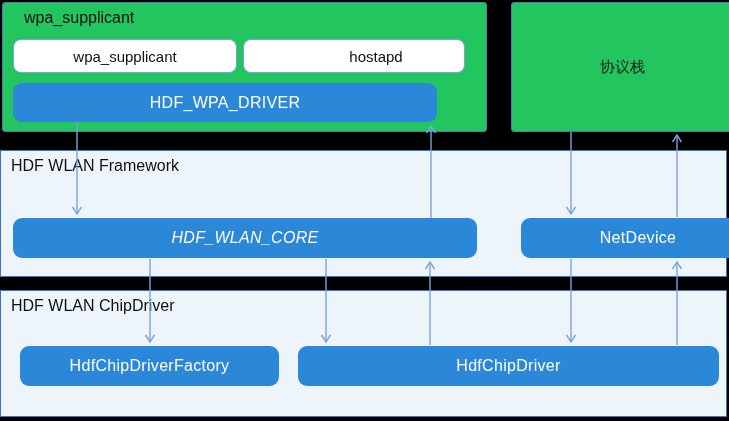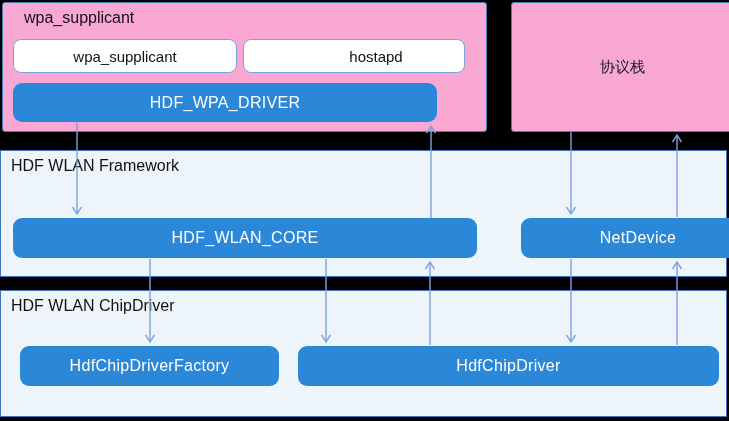--- a/index.html
+++ b/index.html
@@ -3,21 +3,21 @@
 <meta charset="utf-8">
 <style>
   html,body{margin:0;padding:0;}
   body{
     width:729px;height:421px;position:relative;overflow:hidden;
     background:#000000;
     font-family:"Liberation Sans", sans-serif;
     color:#1a1a1a;
   }
   .panel{position:absolute;box-sizing:border-box;}
-  .cream{background:#f9a8d4;border:1.5px solid #4a7ebb;border-radius:3px;}
+  .cream{background:#22c55e;border:1.5px solid #4a7ebb;border-radius:3px;}
   .bluesec{background:#edf5fb;border:1px solid #3e74ba;}
   .sec-title{position:absolute;left:10px;top:6px;font-size:16px;color:#111;white-space:nowrap;}
   .white-box{
     position:absolute;box-sizing:border-box;height:34px;
     background:#ffffff;border:1.5px solid #7aa5d8;border-radius:8px;
     display:flex;align-items:center;justify-content:center;
     font-size:15px;color:#111;
   }
   .blue-bar{
     position:absolute;box-sizing:border-box;height:39px;
@@ -29,21 +29,21 @@
   #wpa-title{left:21px;top:6px;}
   #wpa-box{left:10px;top:36px;width:224px;}
   #hostapd-box{left:240px;top:36px;width:222px;padding-left:44px;}
   #wpa-driver-bar{left:10px;top:80px;width:424px;}
   #protocol-group{
     left:511px;top:2px;width:223px;height:130px;
     display:flex;flex-direction:row;align-items:center;justify-content:center;
     text-align:center;font-size:15px;line-height:1.55;
   }
   #framework-section{left:0px;top:150px;width:727px;height:127px;}
-  #core-bar{left:12px;top:67px;width:464px;height:40px;}
+  #core-bar{left:12px;top:67px;width:464px;height:40px;font-style:italic;}
   #netdevice-bar{left:520px;top:67px;width:234px;height:40px;}
   #chipdriver-section{left:0px;top:290px;width:727px;height:127px;}
   #factory-bar{left:19px;top:55px;width:259px;height:40px;}
   #chip-bar{left:297px;top:55px;width:421px;height:40px;}
   #arrow-layer{position:absolute;left:0;top:0;width:729px;height:421px;pointer-events:none;}
 </style>
 </head>
 <body>
 
 <div class="panel cream" id="wpa-group">

